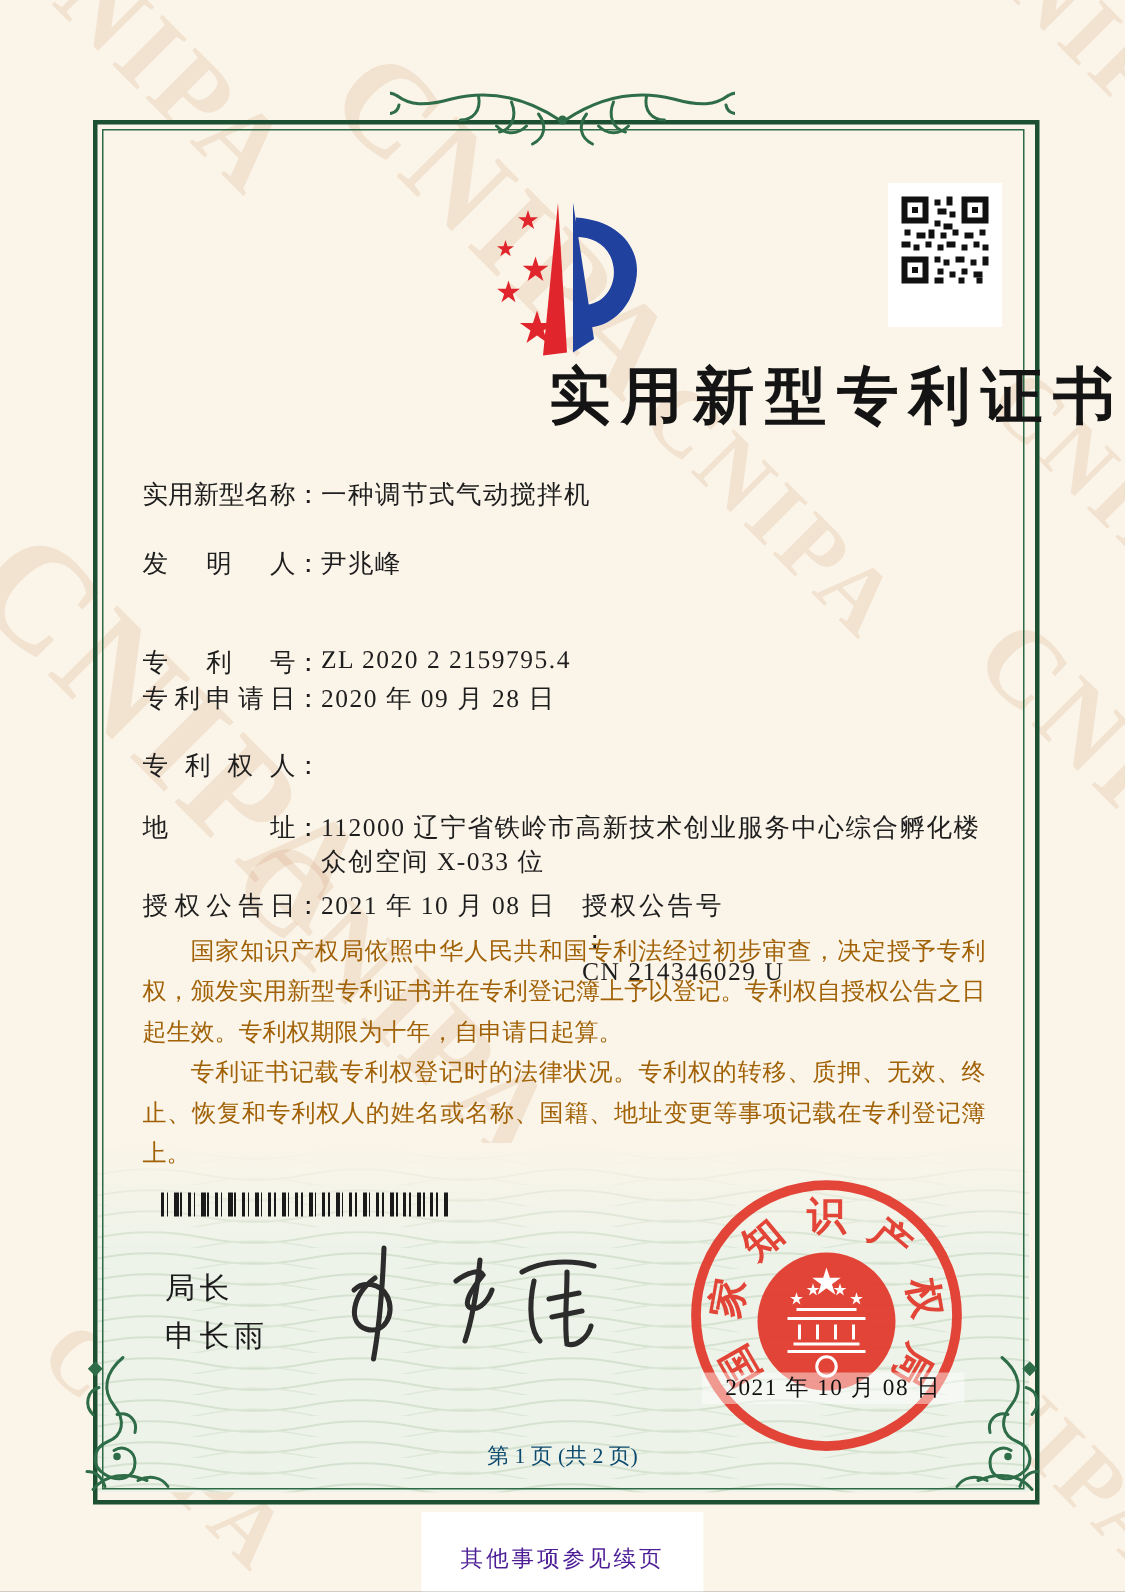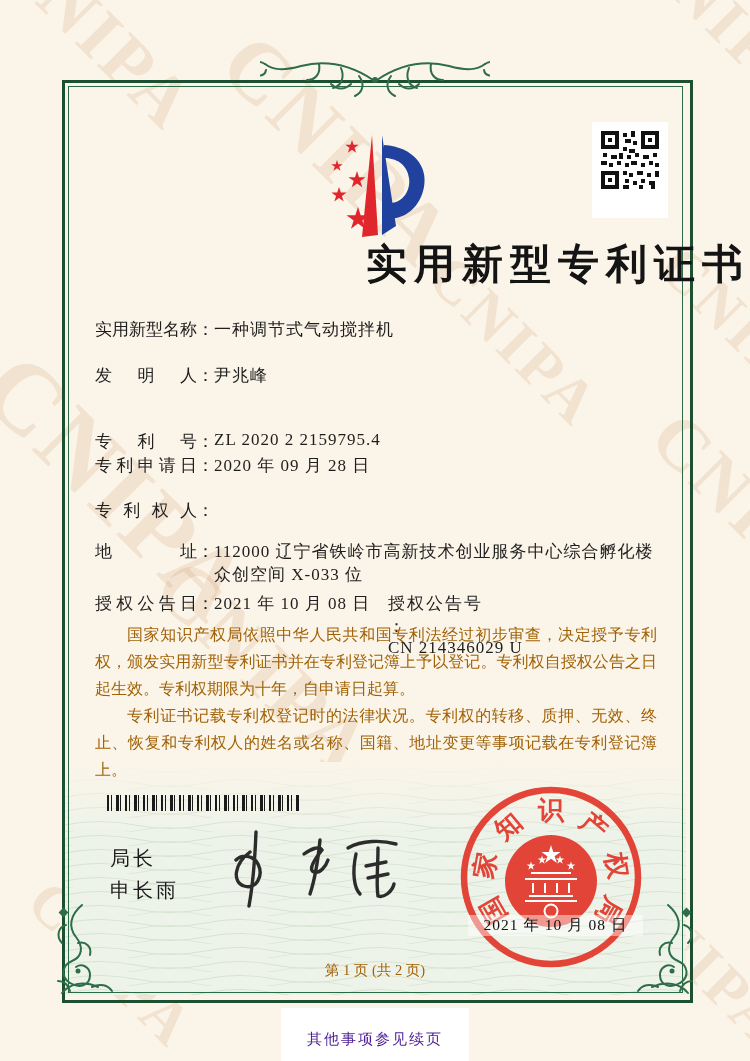--- a/index.html
+++ b/index.html
@@ -45,21 +45,21 @@
         #1a1a1a 4px 5px,transparent 5px 9px,
         #1a1a1a 9px 12px,transparent 12px 13px,
         #1a1a1a 13px 14px,transparent 14px 18px);}
 
   .signer{left:110px;font-size:20px;color:#1b1b1b;letter-spacing:3px;z-index:7;}
 
   .seal-date{left:468px;top:915px;width:175px;text-align:center;font-size:15.5px;
       color:#111;letter-spacing:1px;z-index:8;background:rgba(255,255,255,0.45);}
 
   .page-footer{left:0;top:961px;width:750px;text-align:center;font-size:14.5px;
-      color:#a16207;z-index:6;}
+      color:#0c4a6e;z-index:6;}
   .cont-note{left:0;top:1008px;width:750px;text-align:center;z-index:6;}
   .cont-note span{display:inline-block;background:#fff;padding:22px 26px;
       font-size:15px;color:#4c1d95;letter-spacing:2px;}
 
   .qr-backing{left:592px;top:122px;width:76px;height:96px;background:#fff;z-index:5;}
   svg{display:block;}
 </style>
 </head>
 <body>
 

